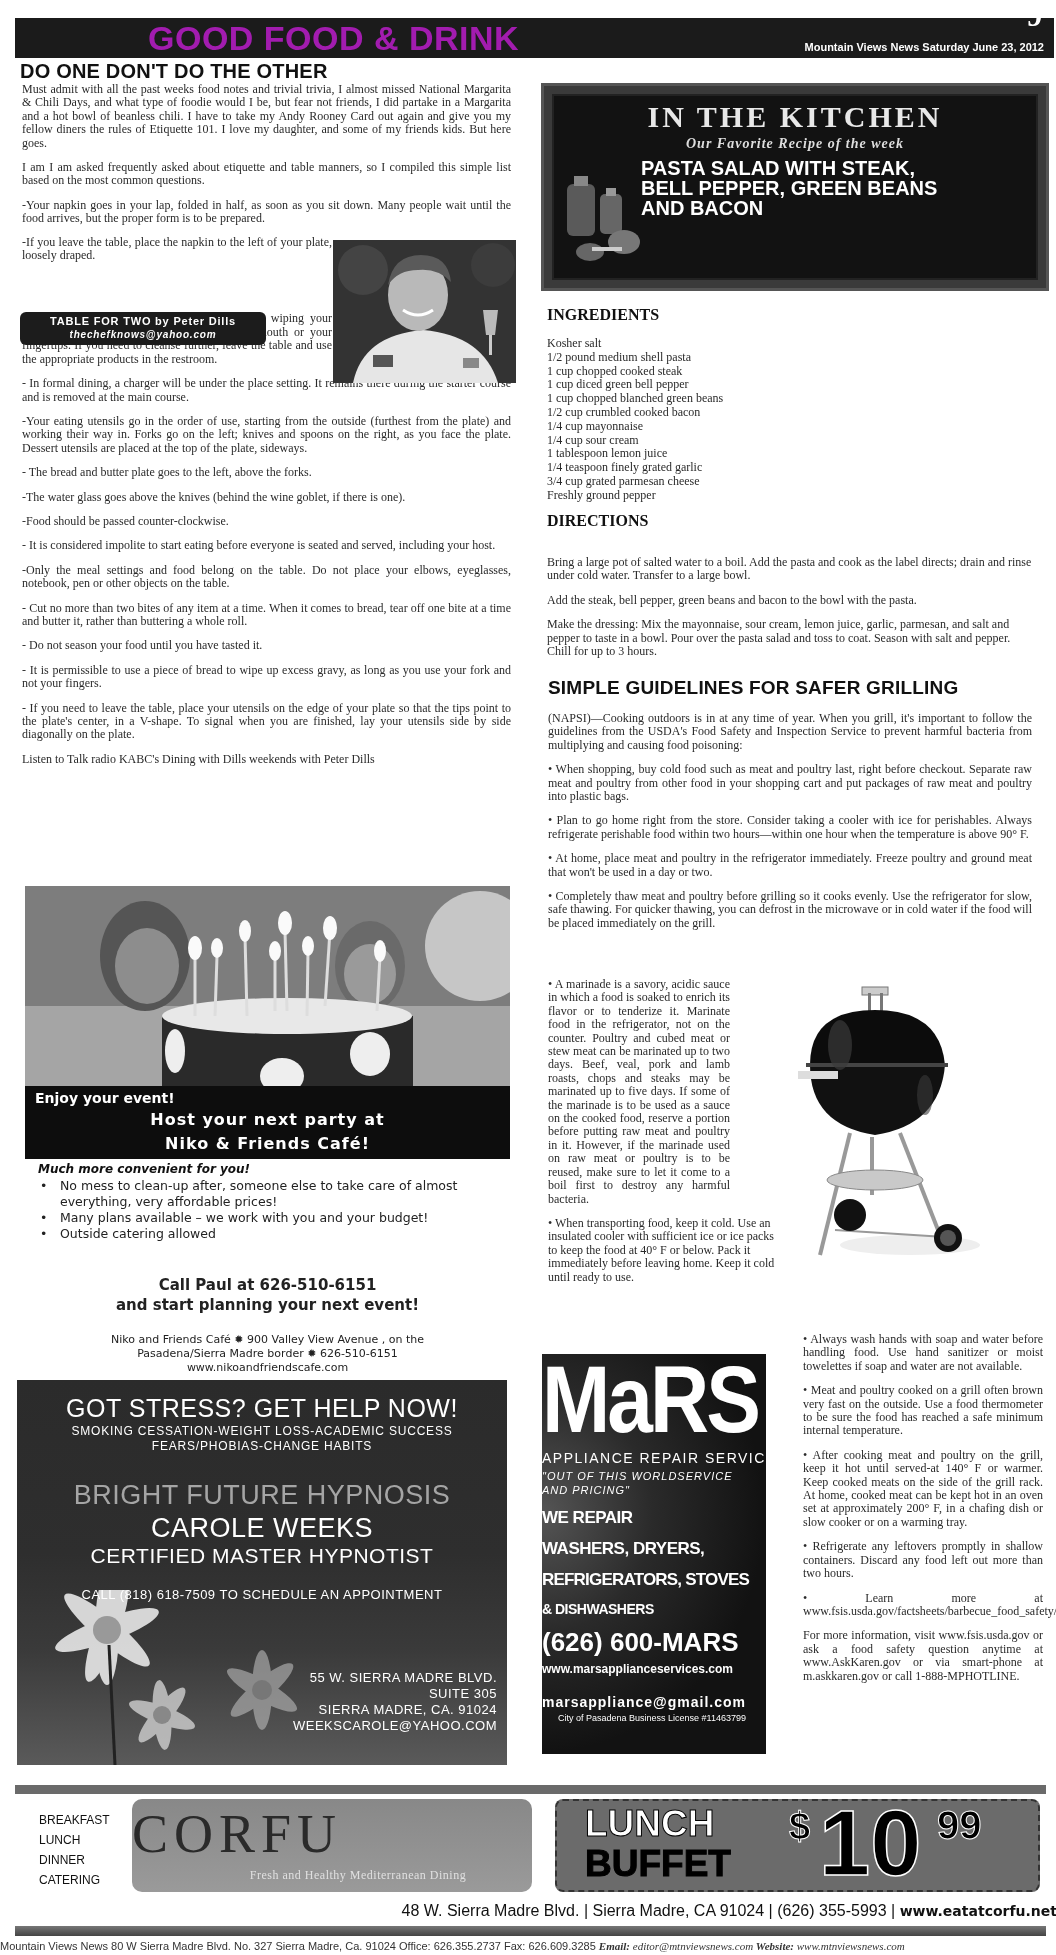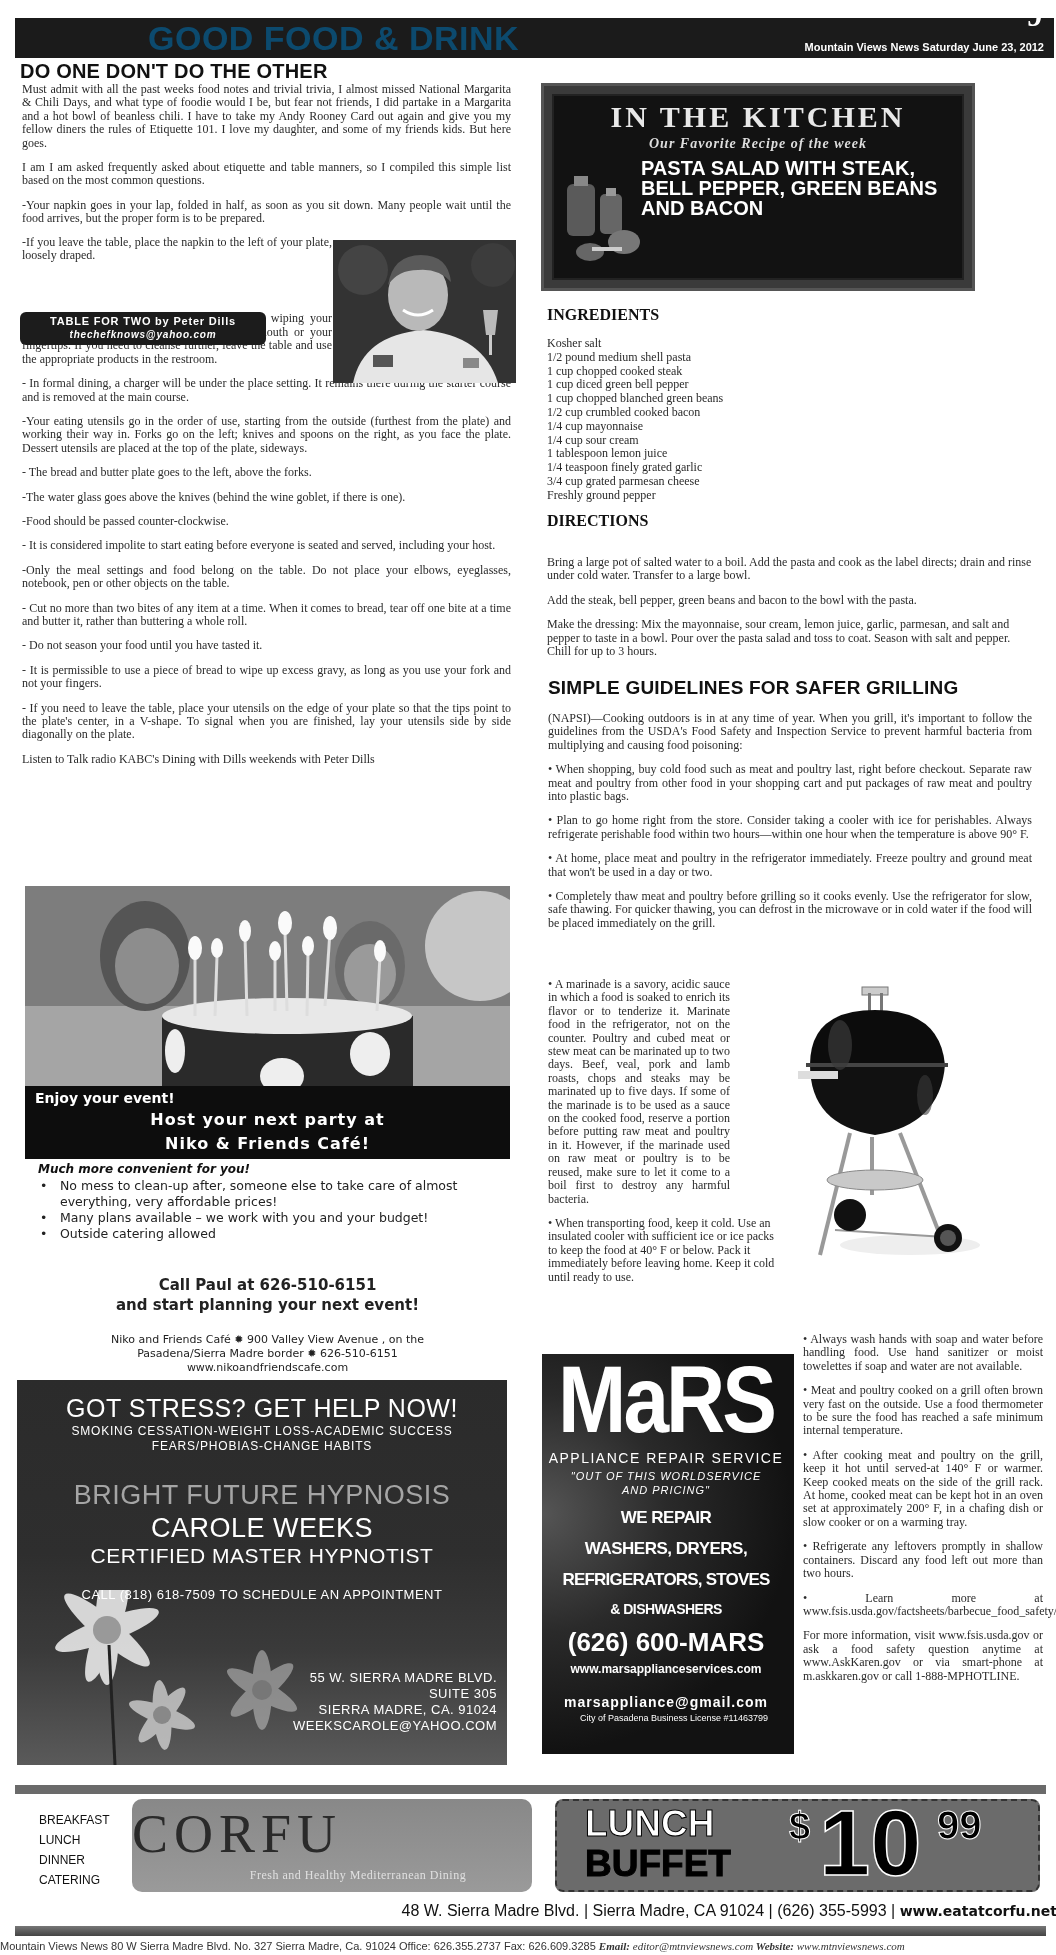--- a/index.html
+++ b/index.html
@@ -4,21 +4,21 @@
 <style>
   * { box-sizing: border-box; margin: 0; padding: 0; }
   html, body { width: 1056px; height: 1955px; background: #fff; overflow: hidden; }
   body { position: relative; font-family: "Liberation Serif", serif; color: #222; }
   .abs { position: absolute; }
   .serif { font-family: "Liberation Serif", serif; }
   .sans { font-family: "Liberation Sans", sans-serif; }
 
   
   #masthead { left: 15px; top: 18px; width: 1039px; height: 40px; background: #1b1b1b; }
-  #section-title { left: 148px; top: 18px; color: #0c4a6e; font: bold 34px/40px "Liberation Sans", sans-serif; letter-spacing: 0.5px; }
+  #section-title { left: 148px; top: 18px; color: #a21caf; font: bold 34px/40px "Liberation Sans", sans-serif; letter-spacing: 0.5px; }
   #page-number { right: 14px; top: 0px; color: #fff; font: bold 30px/32px "Liberation Serif", serif; }
   #issue-line { right: 12px; top: 40px; color: #fff; font: bold 11px/14px "Liberation Sans", sans-serif; }
 
   h2.head { font: bold 19px/22px "Liberation Sans", sans-serif; color: #111; letter-spacing: 0.2px; }
   .p { font-size: 12px; line-height: 13.4px; text-align: justify; color: #2a2a2a; margin-bottom: 11px; }
 
   
   #article-left { left: 22px; top: 83px; width: 489px; }
   #byline-box { left: 20px; top: 312px; width: 246px; height: 33px; background: #1c1c1c; border-radius: 6px; color: #fff; text-align: center; padding-top: 3px; }
   #byline-title { font: bold 11px/13px "Liberation Sans", sans-serif; letter-spacing: 0.8px; display: block; }
@@ -28,24 +28,24 @@
   
   #niko-ad { left: 25px; top: 886px; width: 487px; height: 490px; }
   #niko-photo { left: 0; top: 0; width: 485px; height: 200px; background: radial-gradient(ellipse at 50% 70%, #9a9a9a 0%, #7a7a7a 60%, #6a6a6a 100%); overflow: hidden; }
   #niko-banner { left: 0; top: 200px; width: 485px; height: 73px; background: #0d0d0d; color: #fff; }
   .niko-sans { font-family: "DejaVu Sans", sans-serif; }
 
   
   #hyp-ad { left: 17px; top: 1380px; width: 490px; height: 385px; background: linear-gradient(180deg,#2b2b2b 0%,#2e2e2e 45%,#3a3a3a 70%,#5a5a5a 100%); color: #fff; overflow: hidden; text-align: center; }
 
   
-  #kitchen-board { left: 541px; top: 83px; width: 434px; height: 208px; background: #3a3a3a; border: 3px solid #555; padding: 8px; }
+  #kitchen-board { left: 541px; top: 83px; width: 508px; height: 208px; background: #3a3a3a; border: 3px solid #555; padding: 8px; }
   #kitchen-inner { width: 100%; height: 100%; background: #121212; border: 2px solid #222; position: relative; }
 
-  #mars-ad { left: 542px; top: 1354px; width: 252px; height: 400px; background: radial-gradient(ellipse at 0% 40%, #555 0%, #2a2a2a 35%, #121212 70%); color: #fff; text-align: center; overflow: hidden; }
+  #mars-ad { left: 542px; top: 1354px; width: 224px; height: 400px; background: radial-gradient(ellipse at 0% 40%, #555 0%, #2a2a2a 35%, #121212 70%); color: #fff; overflow: hidden; }
 
   #corfu-ad { left: 15px; top: 1785px; width: 1031px; height: 147px; background: #fff; border-top: 9px solid #6a6a6a; }
   #footer-line { left: 0; top: 1939px; width: 1056px; font: 11px/14px "Liberation Sans", sans-serif; color: #333; white-space: nowrap; }
 </style>
 </head>
 <body>
 
 <div class="abs" id="masthead"></div>
 <div class="abs" id="section-title">GOOD FOOD &amp; DRINK</div>
 <div class="abs" id="page-number">9</div>
@@ -269,21 +269,21 @@
   <div class="abs sans" style="left:0;width:248px;top:96px;font-size:14px;letter-spacing:1.5px;">APPLIANCE REPAIR SERVICE</div>
   <div class="abs sans" style="left:0;width:248px;top:116px;font-size:11px;font-style:italic;letter-spacing:1px;">"OUT OF THIS WORLDSERVICE</div>
   <div class="abs sans" style="left:0;width:248px;top:130px;font-size:11px;font-style:italic;letter-spacing:1px;">AND PRICING"</div>
   <div class="abs sans" style="left:0;width:248px;top:154px;font-size:17px;font-weight:bold;letter-spacing:-0.5px;">WE REPAIR</div>
   <div class="abs sans" style="left:0;width:248px;top:185px;font-size:17px;font-weight:bold;letter-spacing:-0.5px;">WASHERS,  DRYERS,</div>
   <div class="abs sans" style="left:0;width:248px;top:216px;font-size:17px;font-weight:bold;letter-spacing:-0.8px;">REFRIGERATORS,  STOVES</div>
   <div class="abs sans" style="left:0;width:248px;top:247px;font-size:14px;font-weight:bold;letter-spacing:-0.5px;">&amp; DISHWASHERS</div>
   <div class="abs sans" style="left:0;width:248px;top:273px;font-size:26px;font-weight:bold;">(626) 600-MARS</div>
   <div class="abs sans" style="left:0;width:248px;top:308px;font-size:12px;font-weight:bold;">www.marsapplianceservices.com</div>
   <div class="abs sans" style="left:0;width:248px;top:340px;font-size:14px;font-weight:bold;letter-spacing:1px;">marsappliance@gmail.com</div>
-  <div class="abs sans" style="left:8px;width:248px;top:359px;font-size:9px;">City of Pasadena Business License #11463799</div>
+  <div class="abs sans" style="left:16px;width:248px;top:359px;font-size:9px;">City of Pasadena Business License #11463799</div>
 </div>
 
 <div class="abs" style="left:803px;top:1333px;width:240px;">
   <p class="p">• Always wash hands with soap and water before handling food. Use hand sanitizer or moist towelettes if soap and water are not available.</p>
   <p class="p">• Meat and poultry cooked on a grill often brown very fast on the outside. Use a food thermometer to be sure the food has reached a safe minimum internal temperature.</p>
   <p class="p">• After cooking meat and poultry on the grill, keep it hot until served-at 140° F or warmer. Keep cooked meats on the side of the grill rack. At home, cooked meat can be kept hot in an oven set at approximately 200° F, in a chafing dish or slow cooker or on a warming tray.</p>
   <p class="p">• Refrigerate any leftovers promptly in shallow containers. Discard any food left out more than two hours.</p>
   <p class="p">• Learn more at www.fsis.usda.gov/factsheets/barbecue_food_safety/index.asp.</p>
   <p class="p">For more information, visit www.fsis.usda.gov or ask a food safety question anytime at www.AskKaren.gov or via smart-phone at m.askkaren.gov or call 1-888-MPHOTLINE.</p>
 </div>

